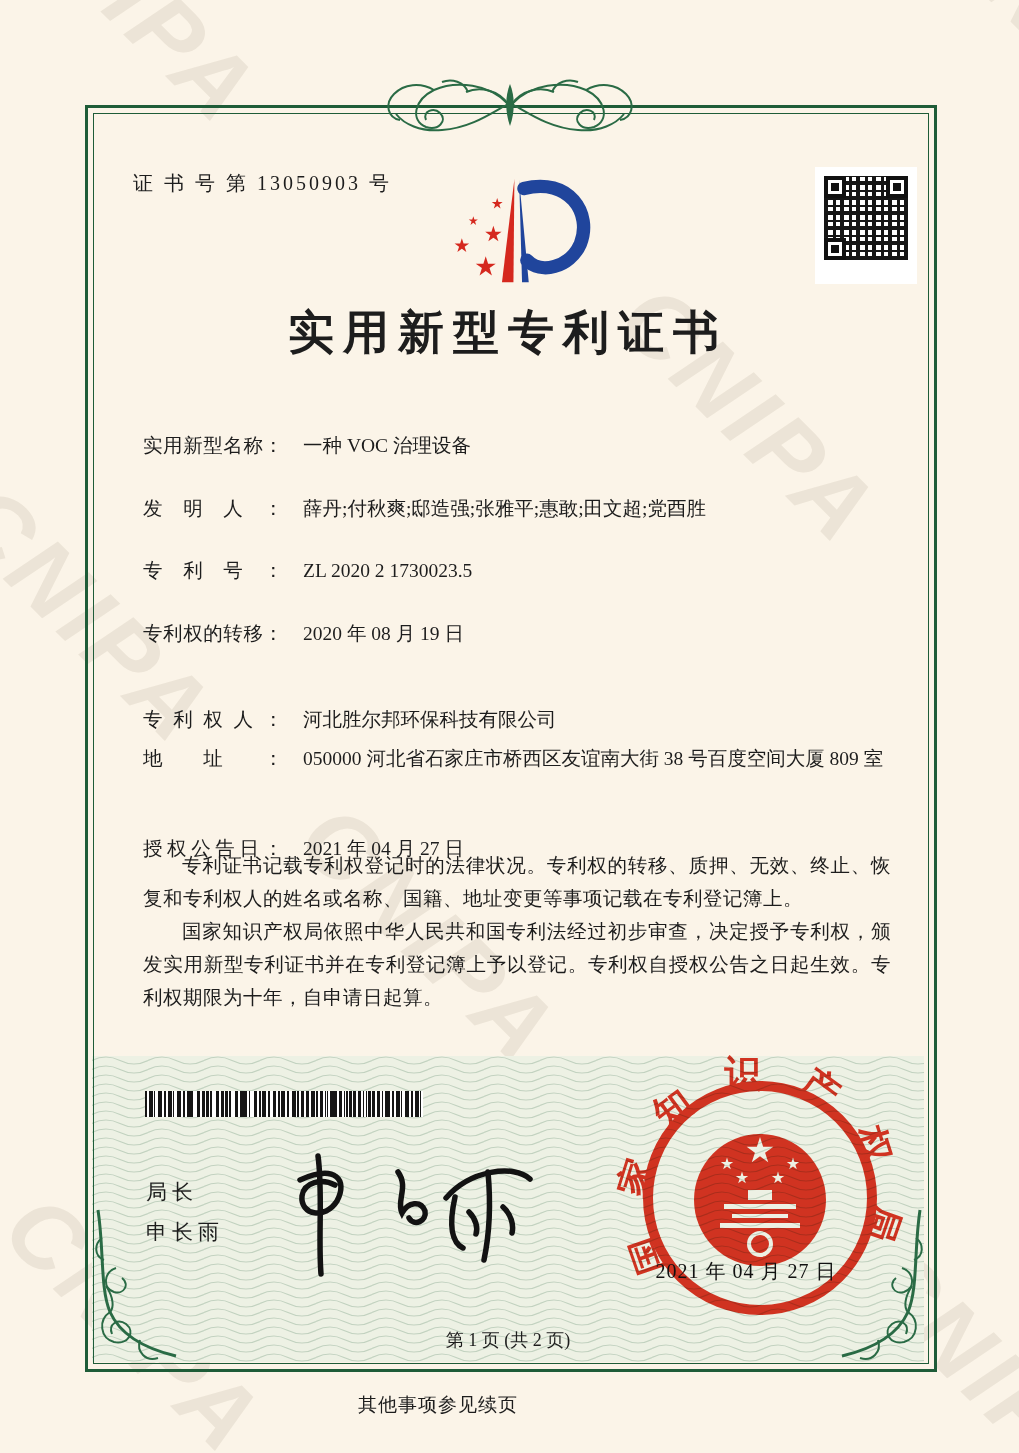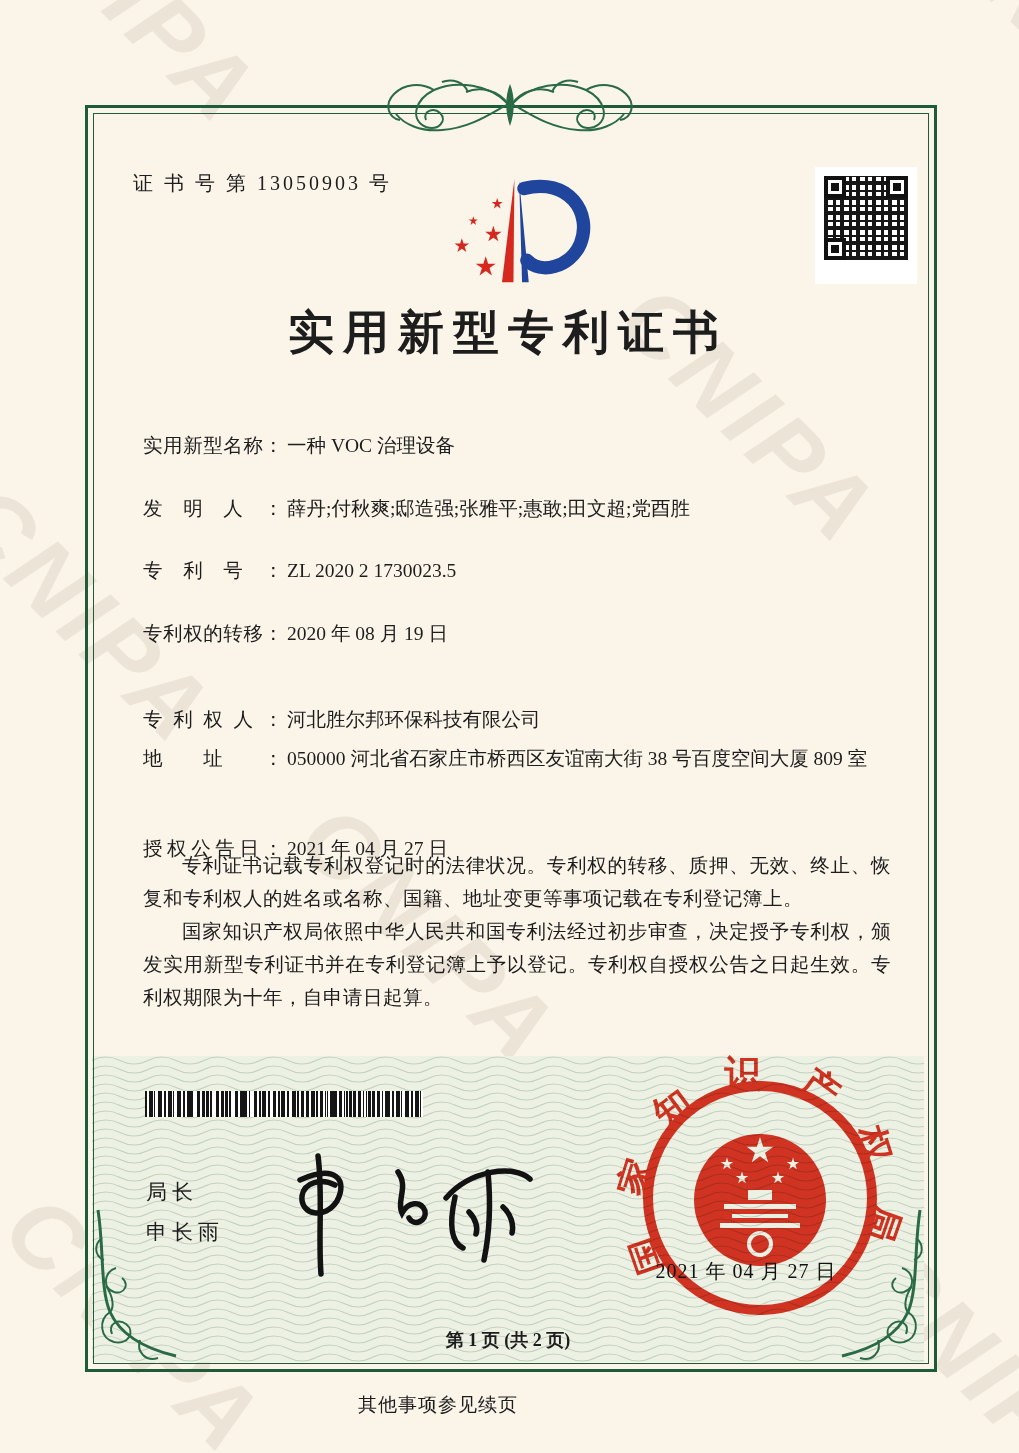--- a/index.html
+++ b/index.html
@@ -42,21 +42,21 @@
   
   .title{
     position:absolute;left:85px;top:302px;width:846px;margin:0;text-align:center;
     font-size:46px;font-weight:bold;letter-spacing:9px;z-index:4;
   }
   .row{position:absolute;left:143px;font-size:19.5px;line-height:32px;z-index:4;white-space:nowrap;}
   .flabel{
     display:inline-block;width:140px;text-align:justify;text-align-last:justify;
     vertical-align:top;
   }
-  .fvalue{display:inline-block;margin-left:4px;vertical-align:top;}
+  .fvalue{display:inline-block;margin-left:20px;vertical-align:top;}
   .fvalue.wrap{width:606px;white-space:normal;}
   .r1{top:430px}.r2{top:493px}.r3{top:555px}.r4{top:618px}.r5{top:704px}.r6{top:743px}
   .r7a{top:833px}.r7b{top:805px;left:537px}
   
   .paras{position:absolute;left:143px;top:849px;width:748px;z-index:4;}
   .paras p{
     margin:0;font-size:19.5px;line-height:33px;text-indent:2em;
     text-align:justify;letter-spacing:0.5px;
   }
   
@@ -67,21 +67,21 @@
       repeating-linear-gradient(90deg,#151515 0 1px,transparent 1px 6px,#151515 6px 8px,transparent 8px 13px);
   }
   .comm-title{position:absolute;left:146px;top:1178px;font-size:21px;letter-spacing:5px;z-index:4;}
   .comm-name{position:absolute;left:146px;top:1218px;font-size:21px;letter-spacing:5px;z-index:4;}
   .autograph{position:absolute;left:280px;top:1138px;z-index:5;}
   .seal{position:absolute;left:610px;top:1048px;z-index:5;mix-blend-mode:multiply;opacity:0.95;}
   .seal-date{
     position:absolute;left:638px;top:1258px;width:216px;text-align:center;
     font-size:20px;letter-spacing:1px;z-index:6;color:#111;
   }
-  .pagination{position:absolute;left:85px;top:1328px;width:846px;text-align:center;font-size:18px;z-index:4;font-weight:bold;}
+  .pagination{position:absolute;left:85px;top:1328px;width:846px;text-align:center;font-size:18px;z-index:4;}
   .footer-note{position:absolute;left:0;top:1392px;width:876px;text-align:center;font-size:19px;z-index:4;letter-spacing:1px;}
 </style>
 </head>
 <body>
 
 <div class="page">
 
   <svg width="0" height="0" style="position:absolute" aria-hidden="true">
     <defs>
       <path id="star" d="M0,-1 L0.2245,-0.309 L0.951,-0.309 L0.3633,0.1181 L0.5878,0.809 L0,0.382 L-0.5878,0.809 L-0.3633,0.1181 L-0.951,-0.309 L-0.2245,-0.309 Z"></path>

